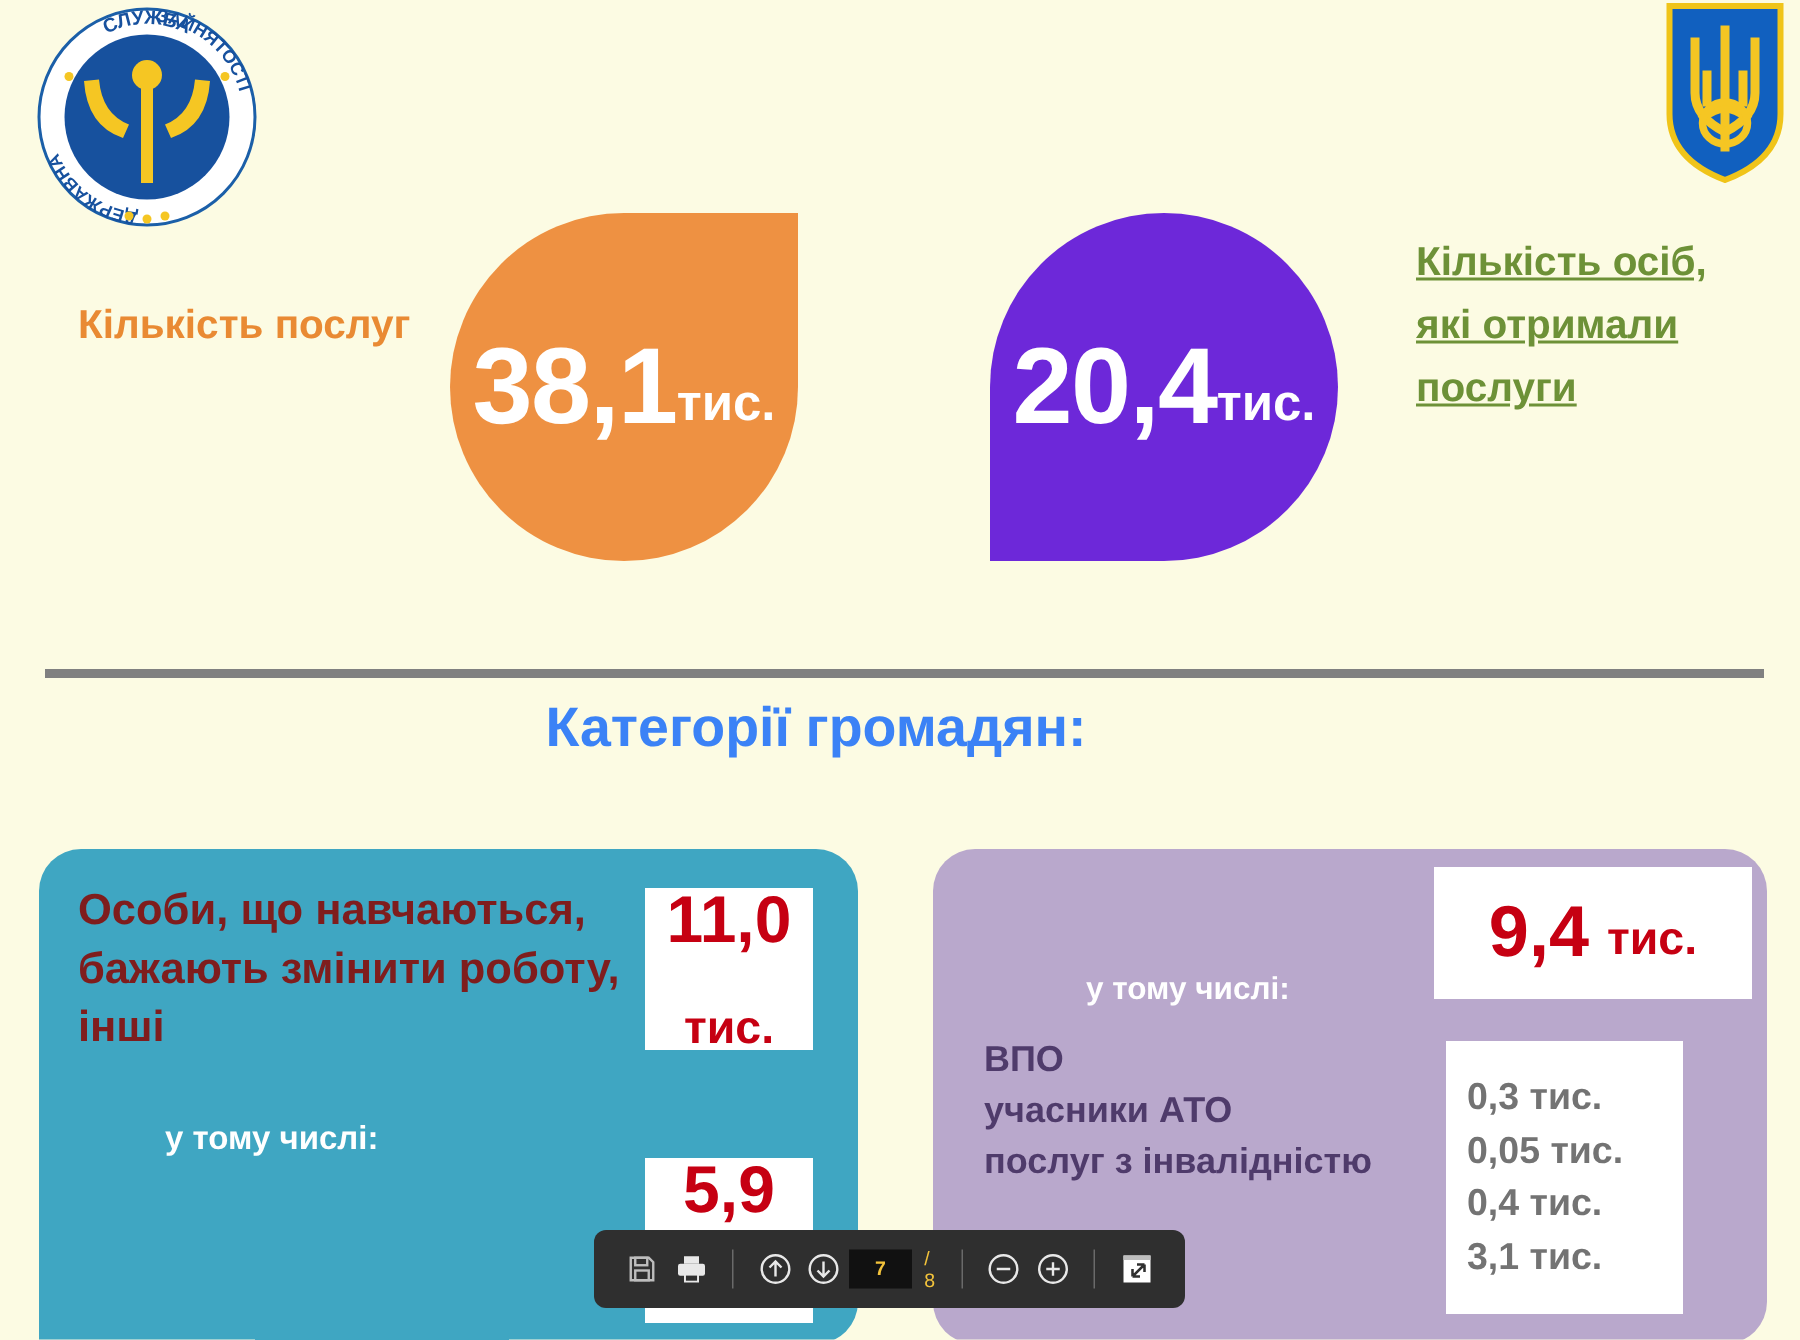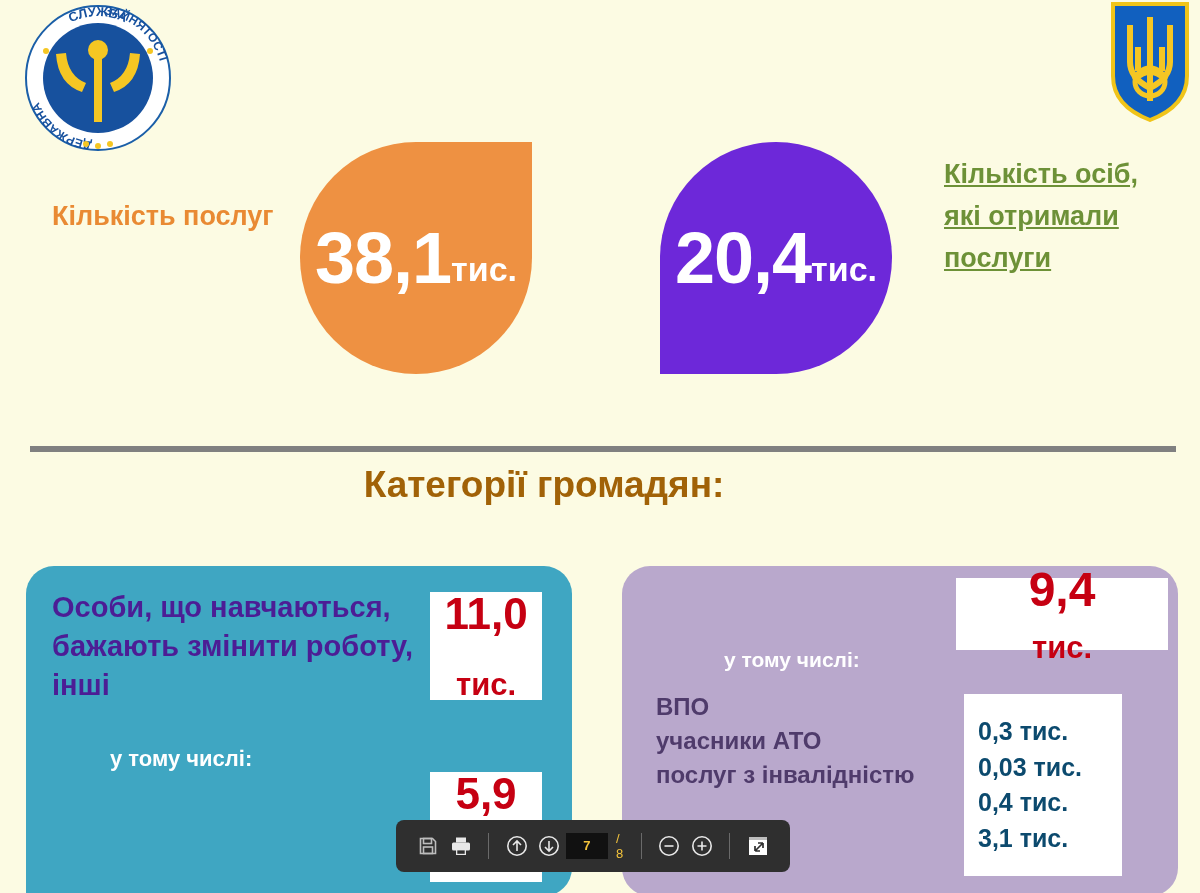--- a/index.html
+++ b/index.html
@@ -60,37 +60,37 @@
   }
 
   
   .divider {
     position: absolute; left: 30px; top: 446px;
     width: 1146px; height: 6px; background: #808080;
   }
   .section-heading {
     position: absolute; left: 0; top: 464px; width: 1088px;
     text-align: center;
-    font-size: 37px; font-weight: bold; color: #a16207;
+    font-size: 37px; font-weight: bold; color: #3b82f6;
   }
 
   
   .card { position: absolute; }
   .card-blue {
     left: 26px; top: 566px; width: 546px; height: 330px;
     background: #3FA6C2; border-radius: 28px 28px 28px 0;
   }
   .card-purple {
     left: 622px; top: 566px; width: 556px; height: 330px;
     background: #B9A8CC; border-radius: 28px;
   }
 
   .blue-title {
     position: absolute; left: 26px; top: 22px; width: 380px;
-    color: #4c1d95; font-size: 29px; font-weight: bold; line-height: 1.34;
+    color: #7f1d1d; font-size: 29px; font-weight: bold; line-height: 1.34;
   }
   .blue-sub {
     position: absolute; left: 84px; top: 180px;
     color: #FFFFFF; font-size: 22px; font-weight: bold;
   }
   .blue-item {
     position: absolute; left: 24px; top: 230px;
     color: #FFFFFF; font-size: 30px; font-weight: bold;
   }
   .valuebox {
@@ -110,31 +110,31 @@
   .purple-sub {
     position: absolute; left: 102px; top: 82px;
     color: #FFFFFF; font-size: 21px; font-weight: bold;
   }
   .purple-list {
     position: absolute; left: 34px; top: 124px; width: 300px;
     color: #4F3B6B; font-size: 24px; font-weight: bold; line-height: 1.42;
     list-style: none;
   }
   .vb-purple-head {
-    left: 334px; top: 12px; width: 212px; height: 72px;
-    flex-direction: column; align-items: center; justify-content: center; gap: 12px;
+    left: 334px; top: 12px; width: 212px; height: 88px;
+    flex-direction: row; align-items: center; justify-content: center; gap: 12px;
   }
   .vb-purple-head .vb-num  { font-size: 48px; }
   .vb-purple-head .vb-unit { font-size: 31px; margin-top: 6px; }
   .vb-purple-list {
     left: 342px; top: 128px; width: 158px; height: 182px;
     align-items: flex-start; justify-content: center; padding-left: 14px;
   }
   .vb-purple-list .vrow {
-    color: #0c4a6e; font-size: 25px; font-weight: bold; line-height: 1.42;
+    color: #737373; font-size: 25px; font-weight: bold; line-height: 1.42;
   }
 
   
   .toolbar {
     position: absolute; left: 396px; top: 820px;
     width: 394px; height: 52px;
     background: #2F2F2F; border-radius: 8px;
     display: flex; align-items: center; gap: 0;
     padding: 0 16px;
   }
@@ -240,21 +240,21 @@
     </div>
     <div class="purple-sub">у тому числі:</div>
     <ul class="purple-list">
       <li>ВПО</li>
       <li>учасники АТО</li>
       <li>послуг з інвалідністю</li>
       <li></li>
     </ul>
     <div class="valuebox vb-purple-list">
       <span class="vrow">0,3 тис.</span>
-      <span class="vrow">0,03 тис.</span>
+      <span class="vrow">0,05 тис.</span>
       <span class="vrow">0,4 тис.</span>
       <span class="vrow">3,1 тис.</span>
     </div>
   </div>
 
   <div class="toolbar">
     <div class="tb-btn">
       <svg width="20" height="20" viewBox="0 0 20 20" fill="none" stroke="#BDBDBD" stroke-width="1.6">
         <path d="M2.5 2.5 h12 l3 3 v12 h-15 Z"></path>
         <rect x="5.5" y="2.5" width="8" height="5"></rect>

